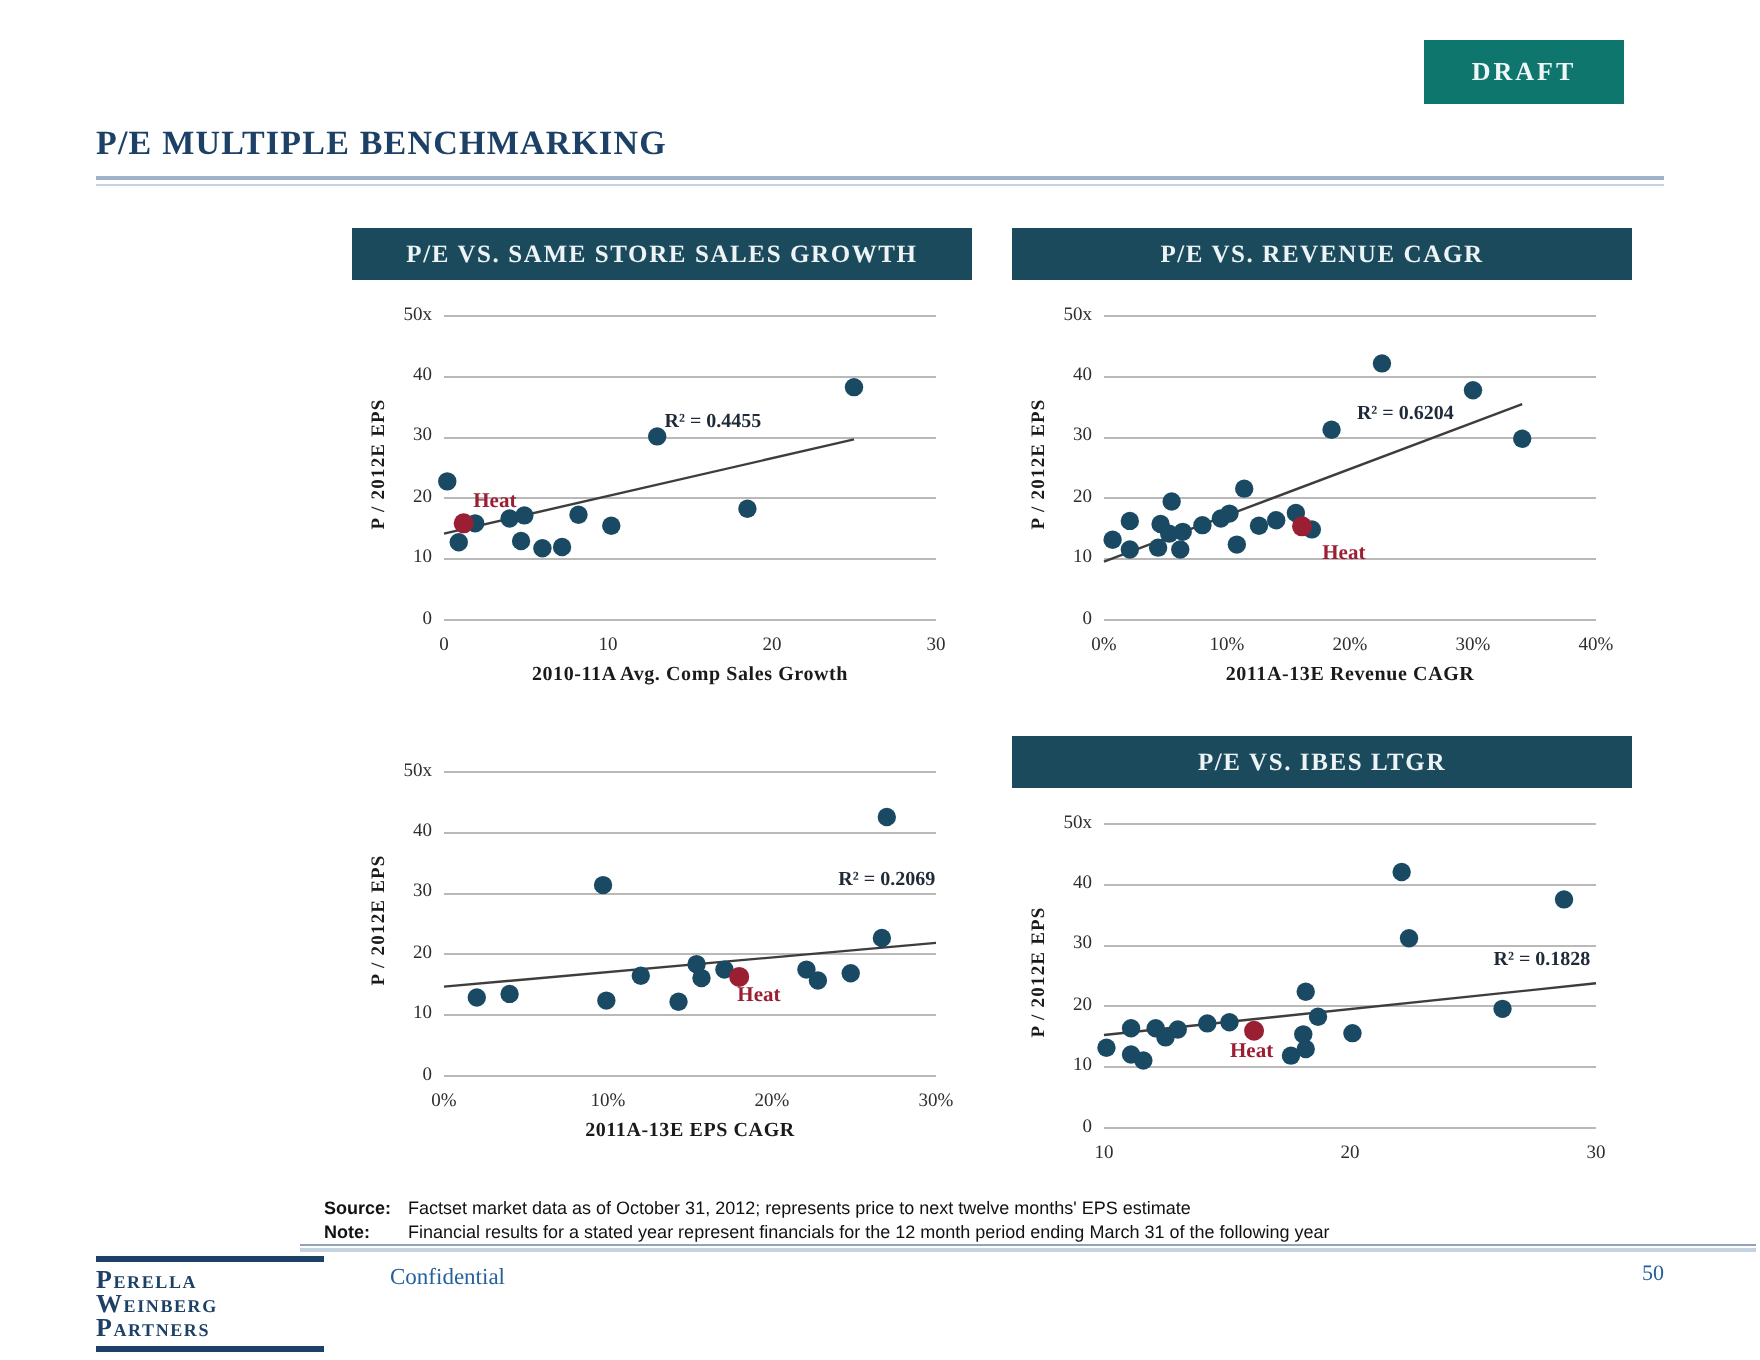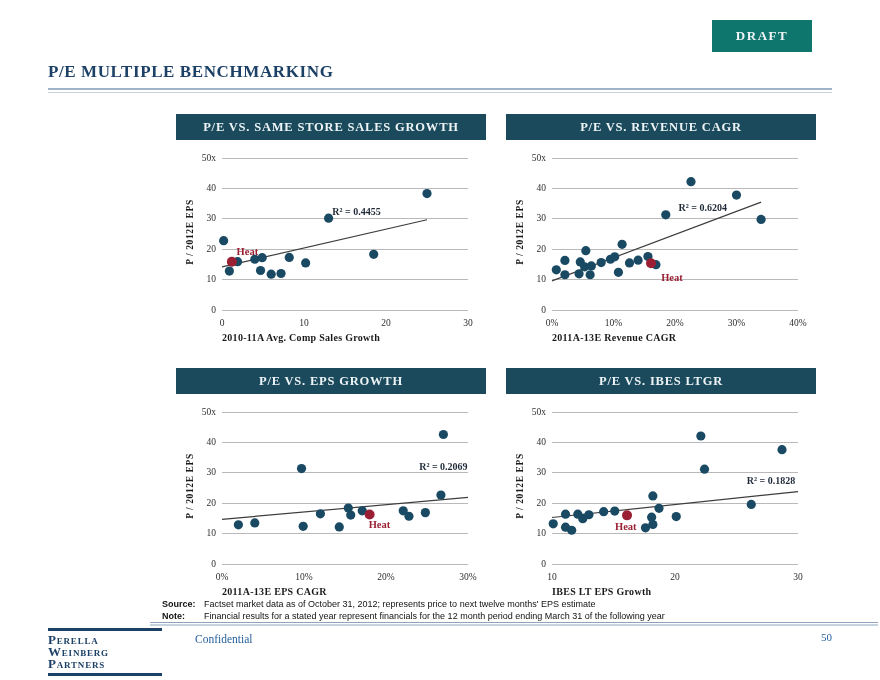--- a/index.html
+++ b/index.html
@@ -40,21 +40,21 @@
     position:absolute; transform:translateX(-50%);
     font-size:9.5px; color:#2e2e2e; white-space:nowrap;
   }
   .ylab {
     position:absolute; left:14px; top:92px;
     transform:translate(-50%,-50%) rotate(-90deg);
     font-size:9.5px; font-weight:bold; color:#1a1a1a;
     letter-spacing:0.6px; white-space:nowrap;
   }
   .xaxis-title {
-    position:absolute; left:46px; width:246px; top:192px; text-align:left;
+    position:absolute; left:46px; width:246px; top:192px; text-align:center;
     font-weight:bold; font-size:10px; color:#1a1a1a; letter-spacing:0.3px;
   }
   .r2-label {
     position:absolute; transform:translate(-50%,-50%);
     font-weight:bold; font-size:10px; color:#1f2a38; white-space:nowrap;
   }
   .heat-label {
     position:absolute; transform:translate(-50%,-50%);
     font-weight:bold; font-size:10.5px; color:#9a1f33; white-space:nowrap;
   }
@@ -176,21 +176,20 @@
       <div class="xtick" style="left: 107.5px; top: 178px;">10%</div>
       <div class="xtick" style="left: 169px; top: 178px;">20%</div>
       <div class="xtick" style="left: 230.5px; top: 178px;">30%</div>
       <div class="xtick" style="left: 292px; top: 178px;">40%</div>
       <div class="r2-label" style="left: 196.675px; top: 67.248px;">R² = 0.6204</div>
       <div class="heat-label" style="left: 165.925px; top: 136.56px;">Heat</div>
     </div>
 </div>
 
 <div class="panel bl">
-  <div class="banner">P/E VS. EPS GROWTH</div>
   <div class="chart-body">
     <div class="ylab">P / 2012E EPS</div>
     <div class="xaxis-title">2011A-13E EPS CAGR</div>
   <div class="ytick" style="top: 164.5px;">0</div>
       <div class="ytick" style="top: 134.1px;">10</div>
       <div class="ytick" style="top: 103.7px;">20</div>
       <div class="ytick" style="top: 73.3px;">30</div>
       <div class="ytick" style="top: 42.9px;">40</div>
       <div class="ytick" style="top: 12.5px;">50x</div>
       <svg class="plot" viewBox="0 0 246 164">
@@ -223,21 +222,20 @@
       <div class="xtick" style="left: 292px; top: 178px;">30%</div>
       <div class="r2-label" style="left: 267.4px; top: 71.504px; text-align: center;">R² = 0.2069</div>
       <div class="heat-label" style="left: 203.44px; top: 130.176px;">Heat</div>
     </div>
 </div>
 
 <div class="panel br">
   <div class="banner">P/E VS. IBES LTGR</div>
   <div class="chart-body">
     <div class="ylab">P / 2012E EPS</div>
-    <div class="xaxis-title">IBES LT EPS Growth</div>
   <div class="ytick" style="top: 164.5px;">0</div>
       <div class="ytick" style="top: 134.1px;">10</div>
       <div class="ytick" style="top: 103.7px;">20</div>
       <div class="ytick" style="top: 73.3px;">30</div>
       <div class="ytick" style="top: 42.9px;">40</div>
       <div class="ytick" style="top: 12.5px;">50x</div>
       <svg class="plot" viewBox="0 0 246 164">
         <line x1="0" x2="246" y1="160" y2="160" stroke="#b9b9b9" stroke-width="1" shape-rendering="crispEdges"></line>
         <line x1="0" x2="246" y1="129.6" y2="129.6" stroke="#b9b9b9" stroke-width="1" shape-rendering="crispEdges"></line>
         <line x1="0" x2="246" y1="99.2" y2="99.2" stroke="#b9b9b9" stroke-width="1" shape-rendering="crispEdges"></line>

